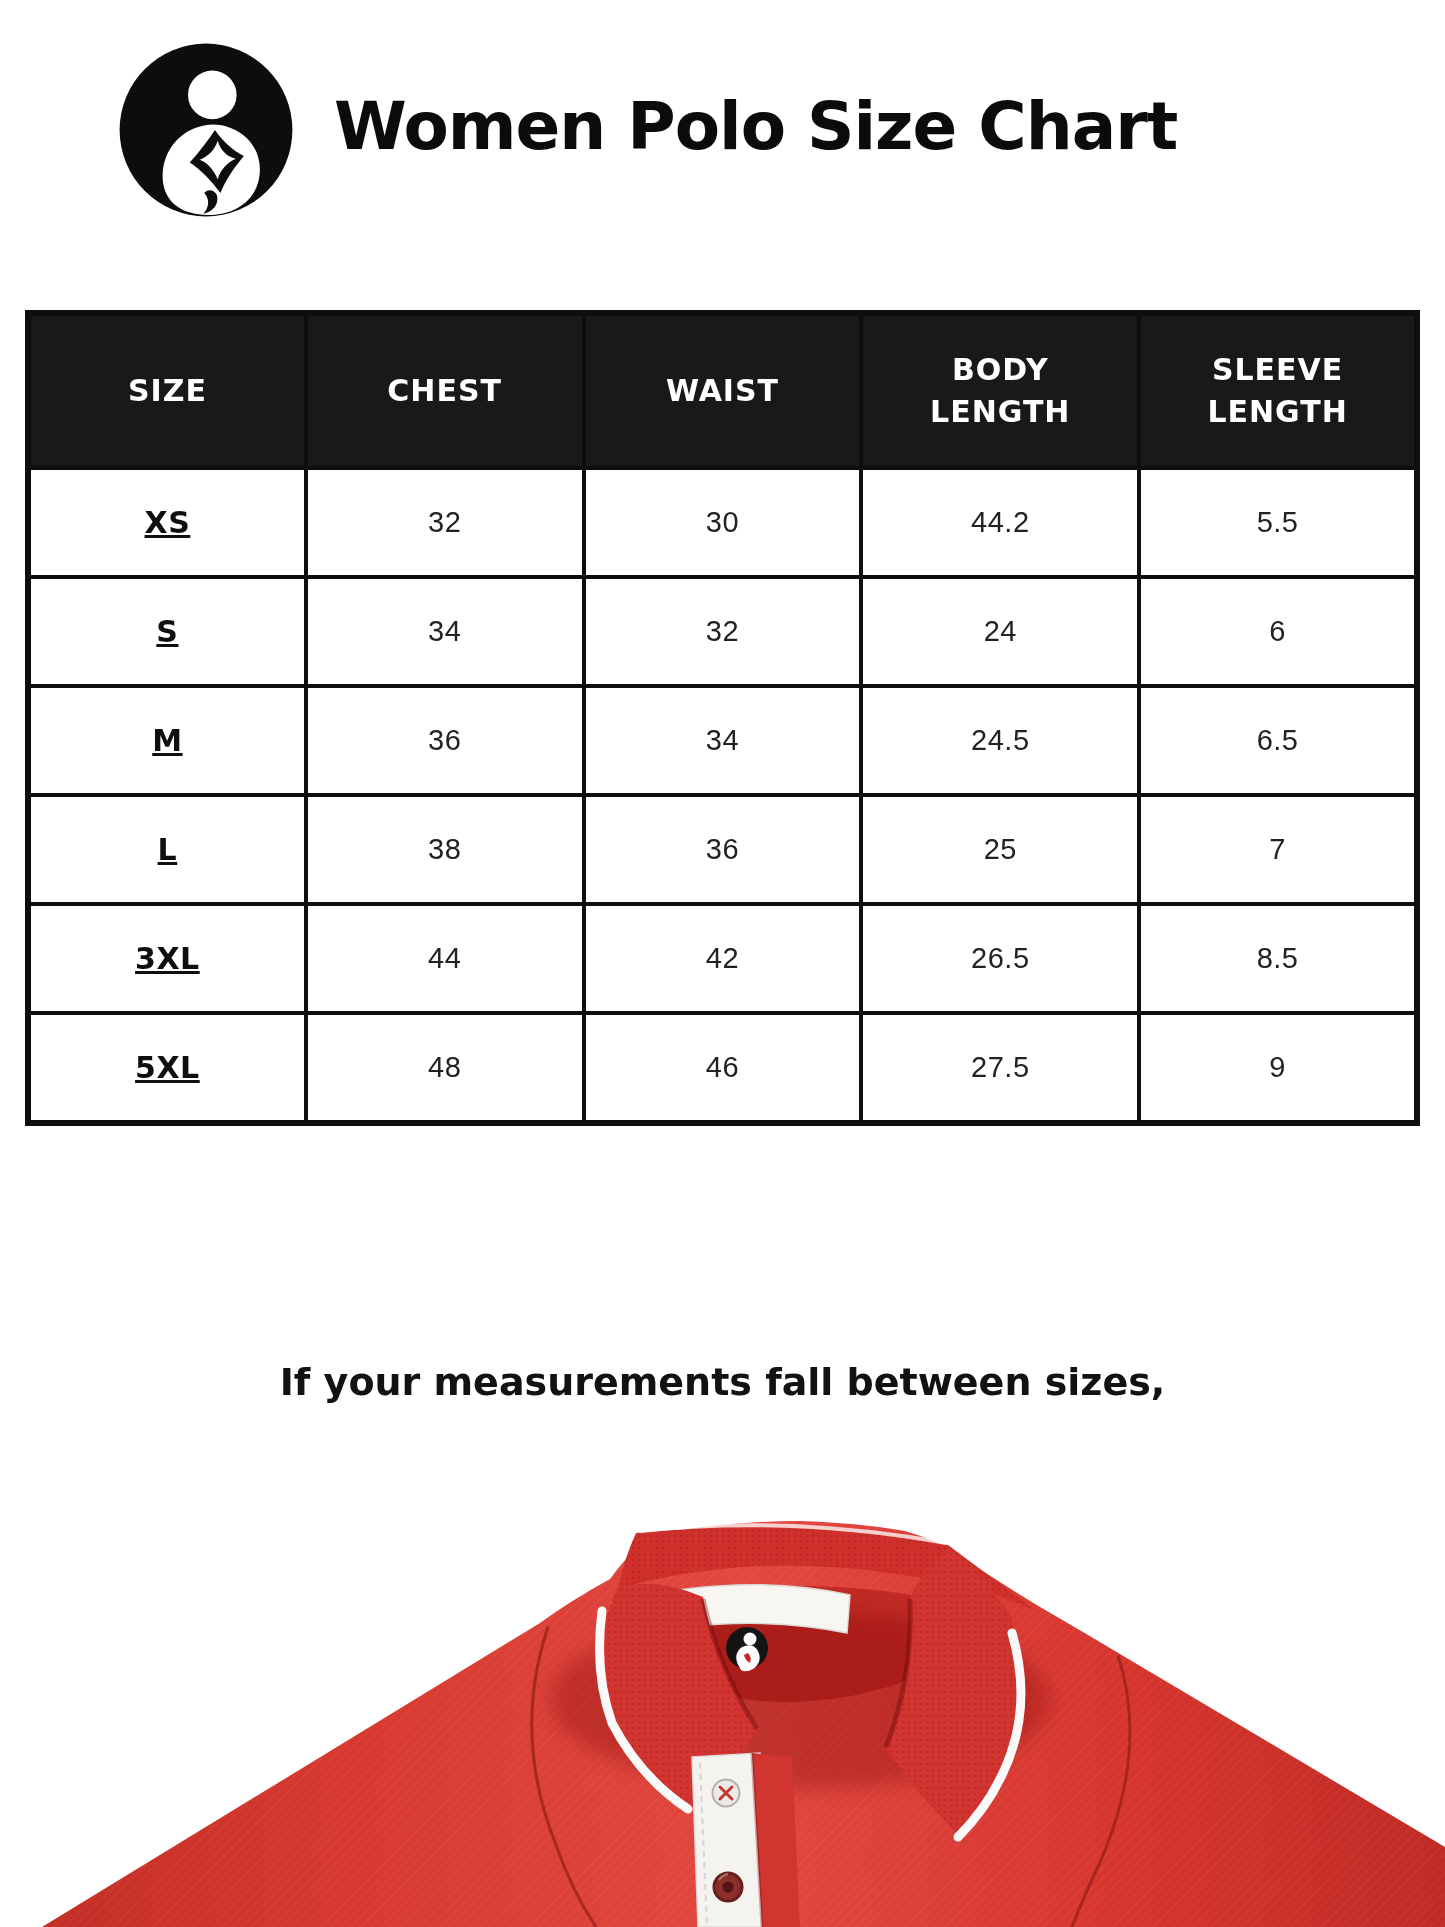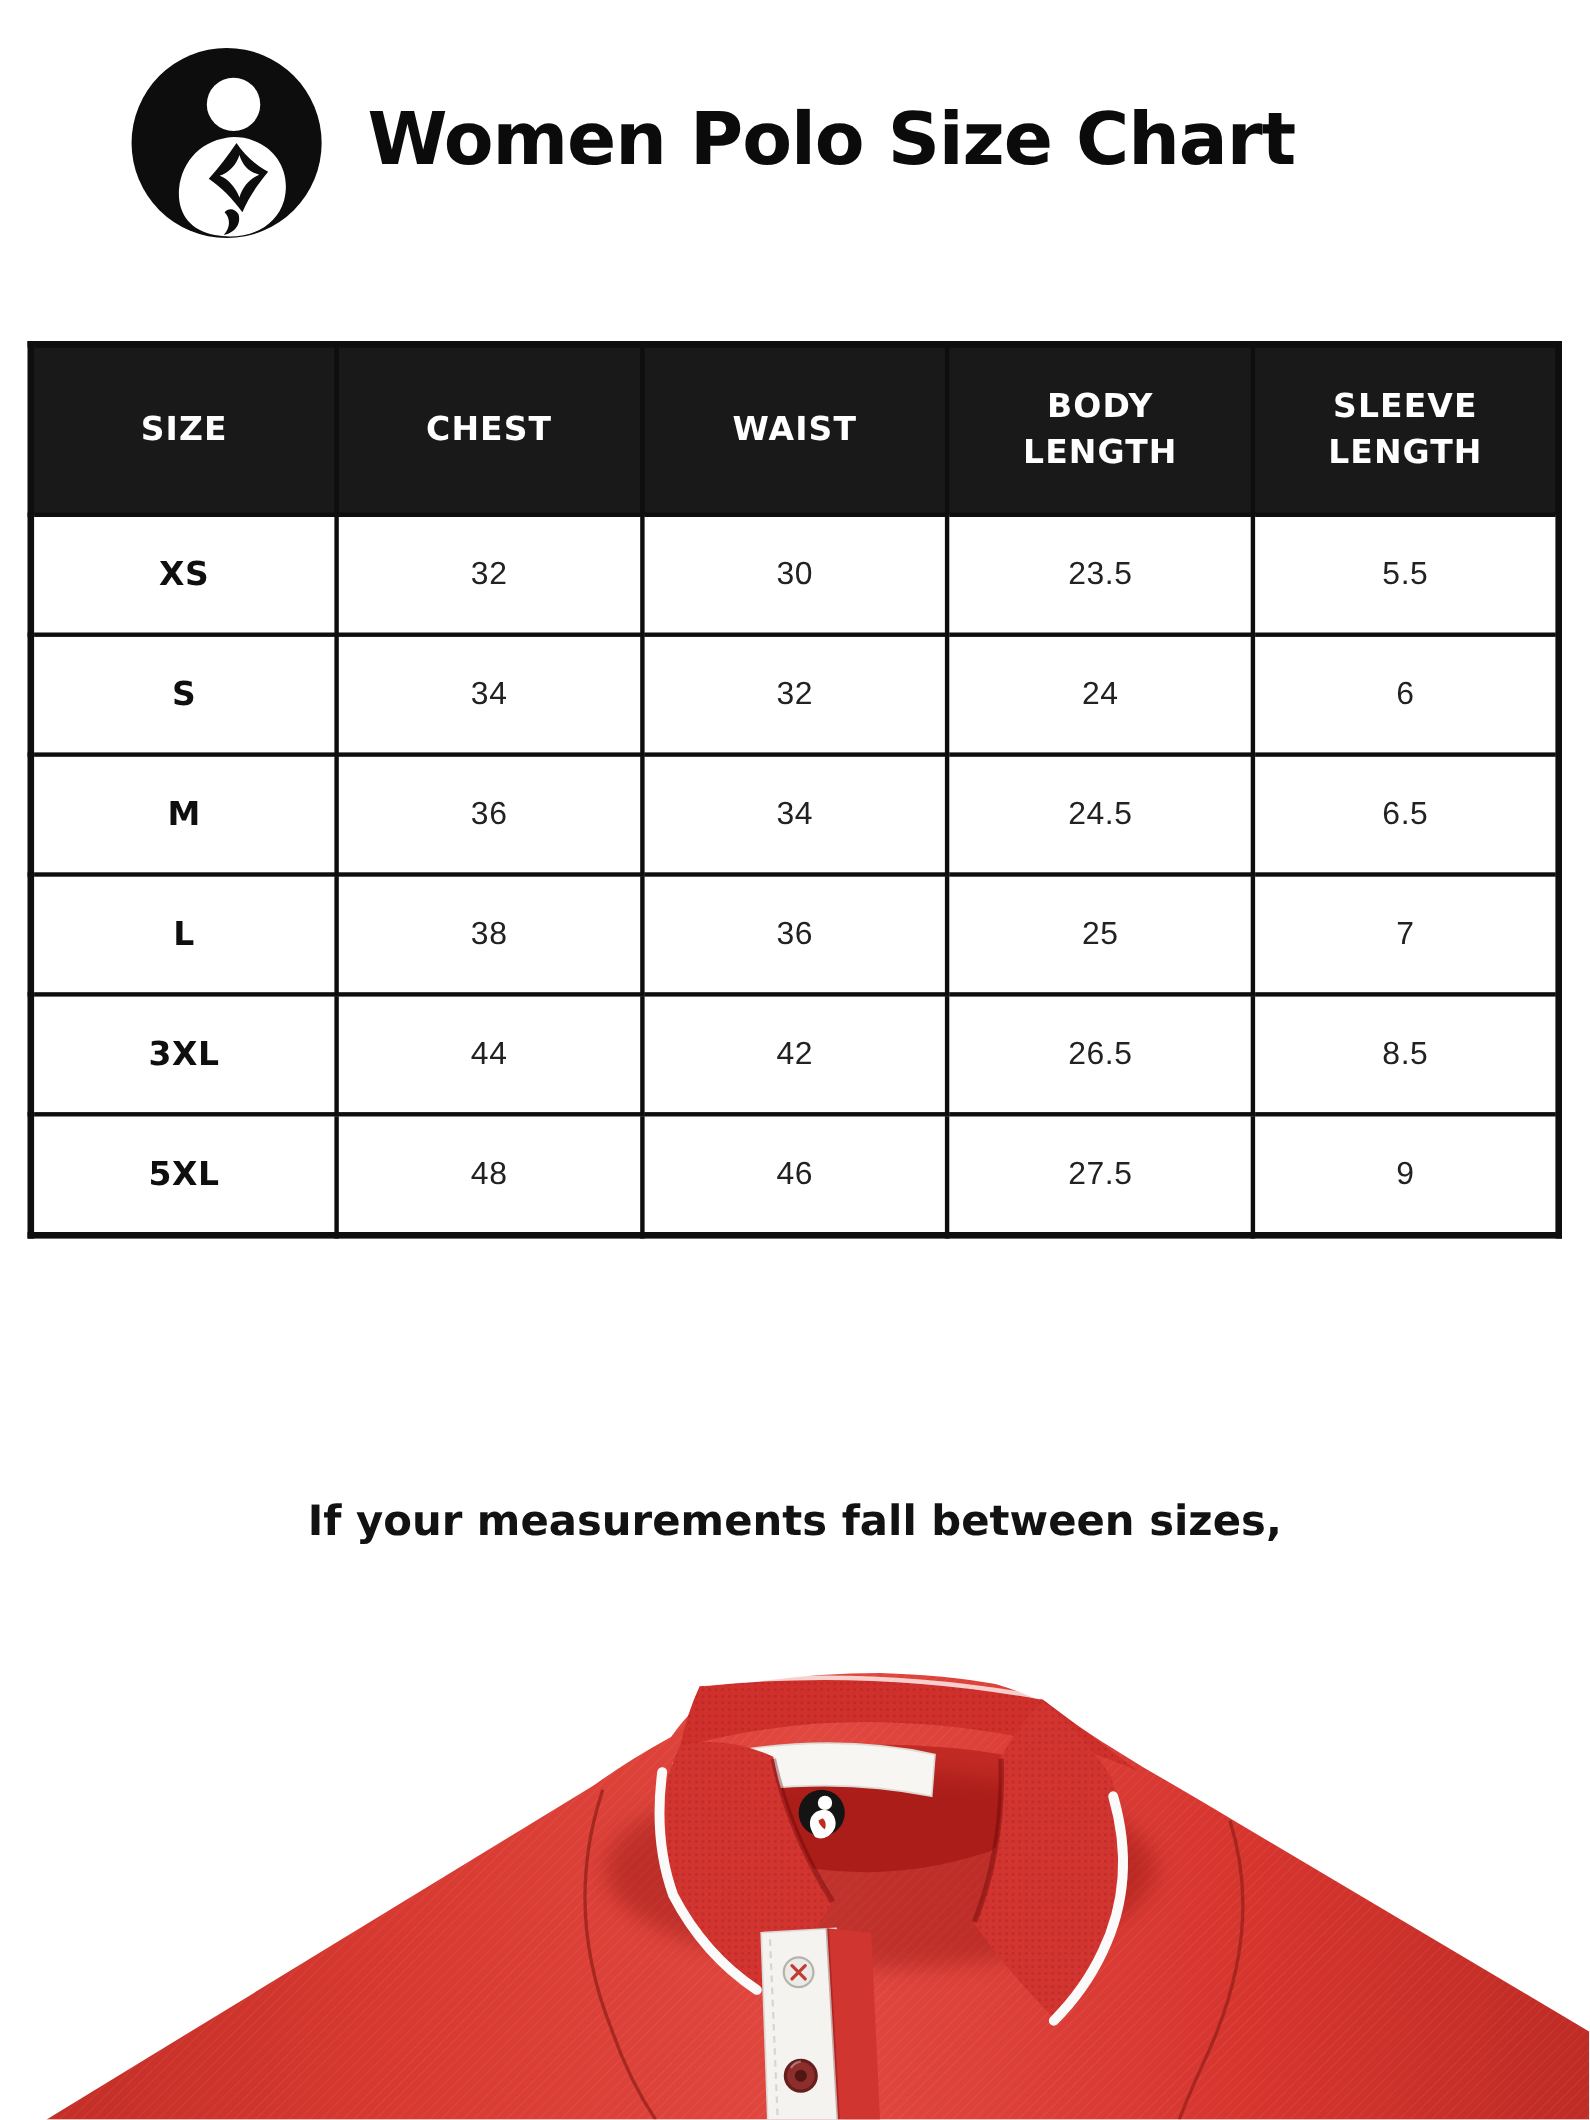--- a/index.html
+++ b/index.html
@@ -28,21 +28,21 @@
     line-height:1.4;padding:0 42px;text-align:center;vertical-align:middle;
     font-family:"DejaVu Sans","Liberation Sans",sans-serif;
   }
   .size-table td{
     height:103px;border:4px solid #0e0e0e;text-align:center;vertical-align:middle;
     font-family:"Liberation Sans",sans-serif;font-size:29px;font-weight:400;
     color:#222;letter-spacing:.5px;background:#fff;
   }
   .size-table td.size-cell{
     font-family:"DejaVu Sans","Liberation Sans",sans-serif;
-    font-weight:700;font-size:30px;color:#0f0f0f;letter-spacing:.5px;
+    font-weight:700;font-size:30px;color:#0f0f0f;letter-spacing:.5px;text-decoration:underline;
   }
   
   .fit-note{
     position:absolute;top:1352px;left:0;width:100%;text-align:center;
     font-size:38px;font-weight:700;color:#121212;line-height:1.62;
   }
   
   .polo{position:absolute;left:0;bottom:0;width:1445px;height:412px;display:block;}
 </style>
 </head>
@@ -80,21 +80,21 @@
 
           <th>SLEEVE LENGTH</th>
         </tr>
     </thead>
     <tbody>
 
         <tr>
           <td class="size-cell">XS</td>
           <td>32</td>
           <td>30</td>
-          <td>23.5</td>
+          <td>44.2</td>
           <td>5.5</td>
         </tr>
 
         <tr>
           <td class="size-cell">S</td>
           <td>34</td>
           <td>32</td>
           <td>24</td>
           <td>6</td>
         </tr>

